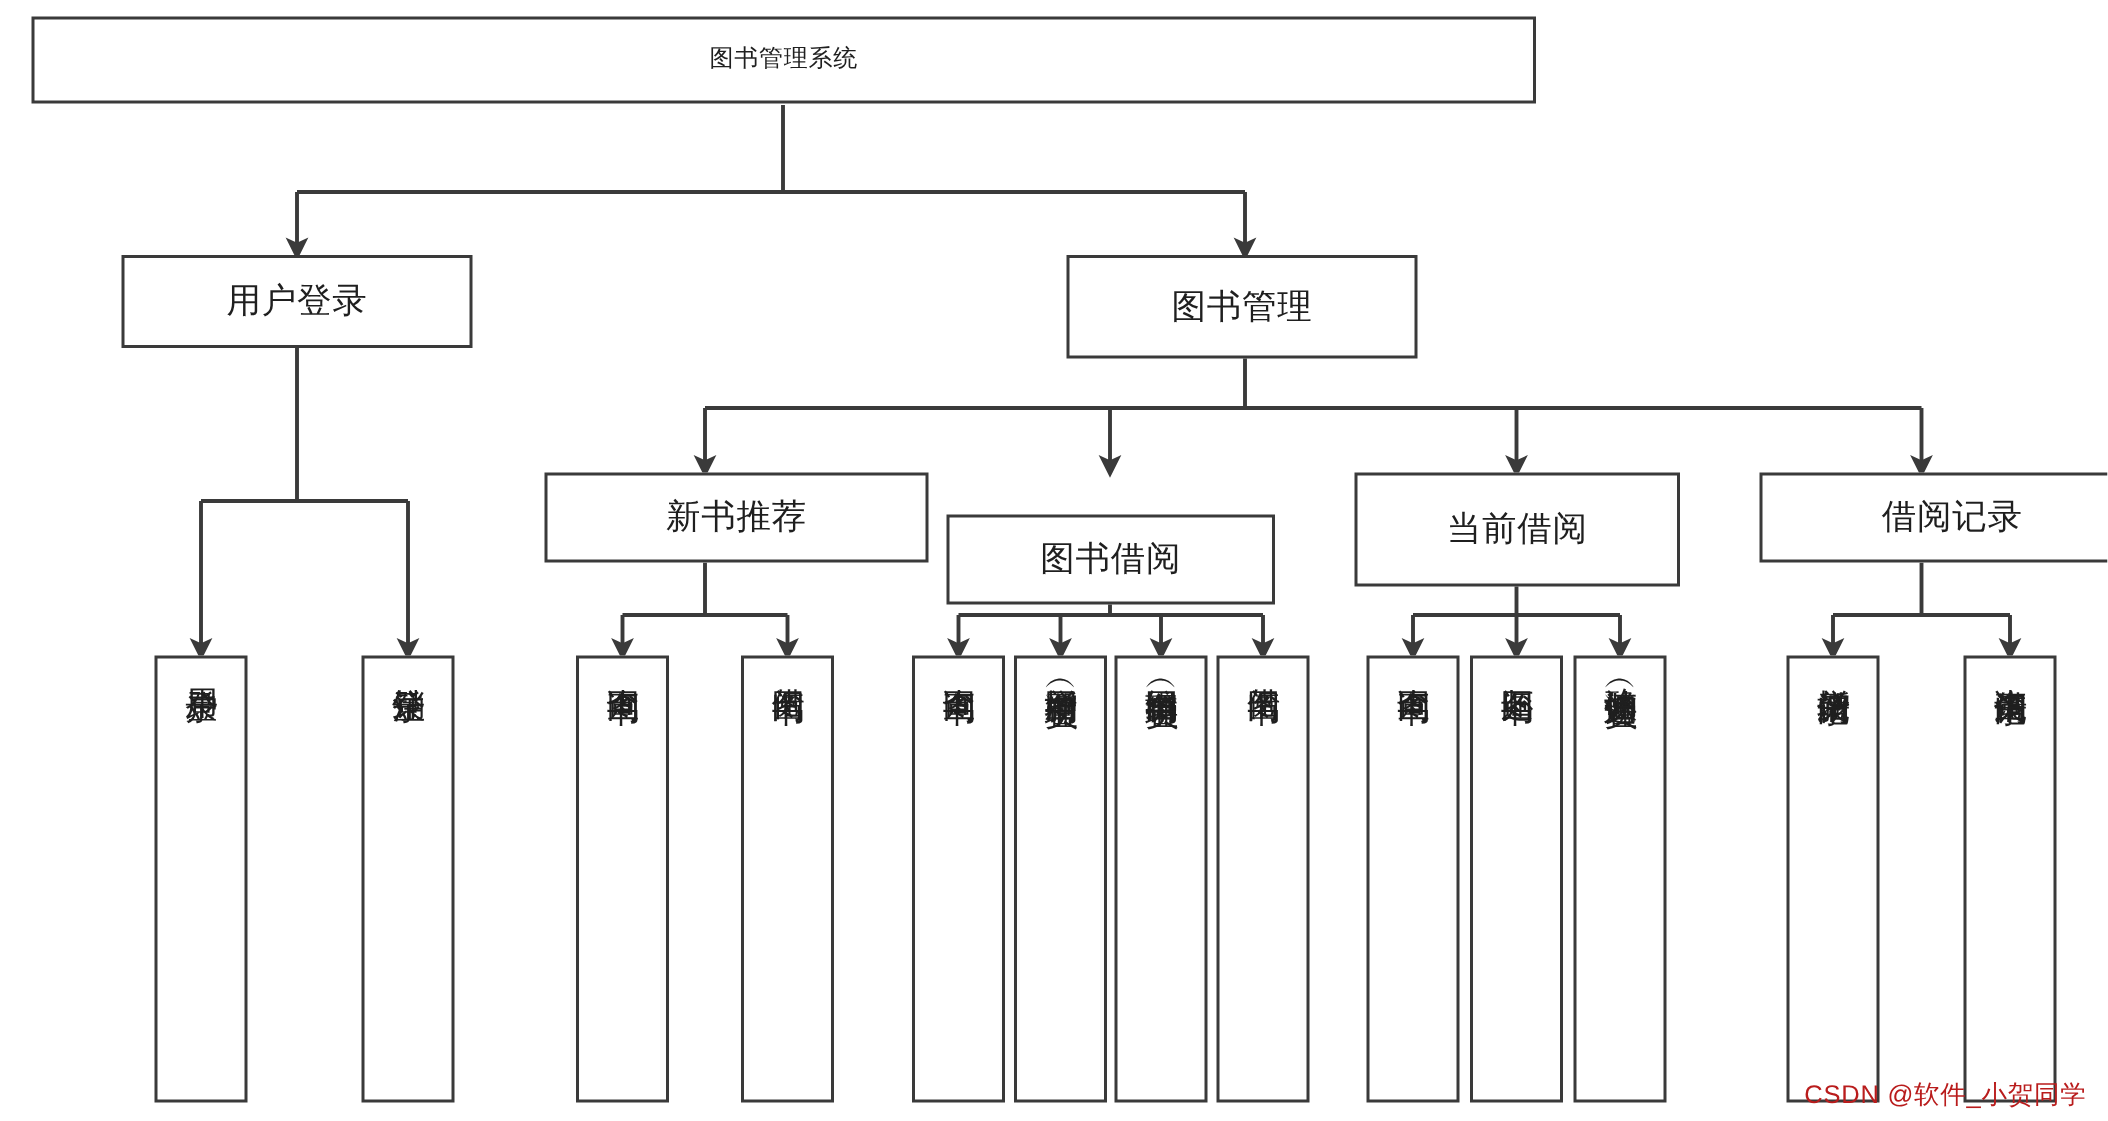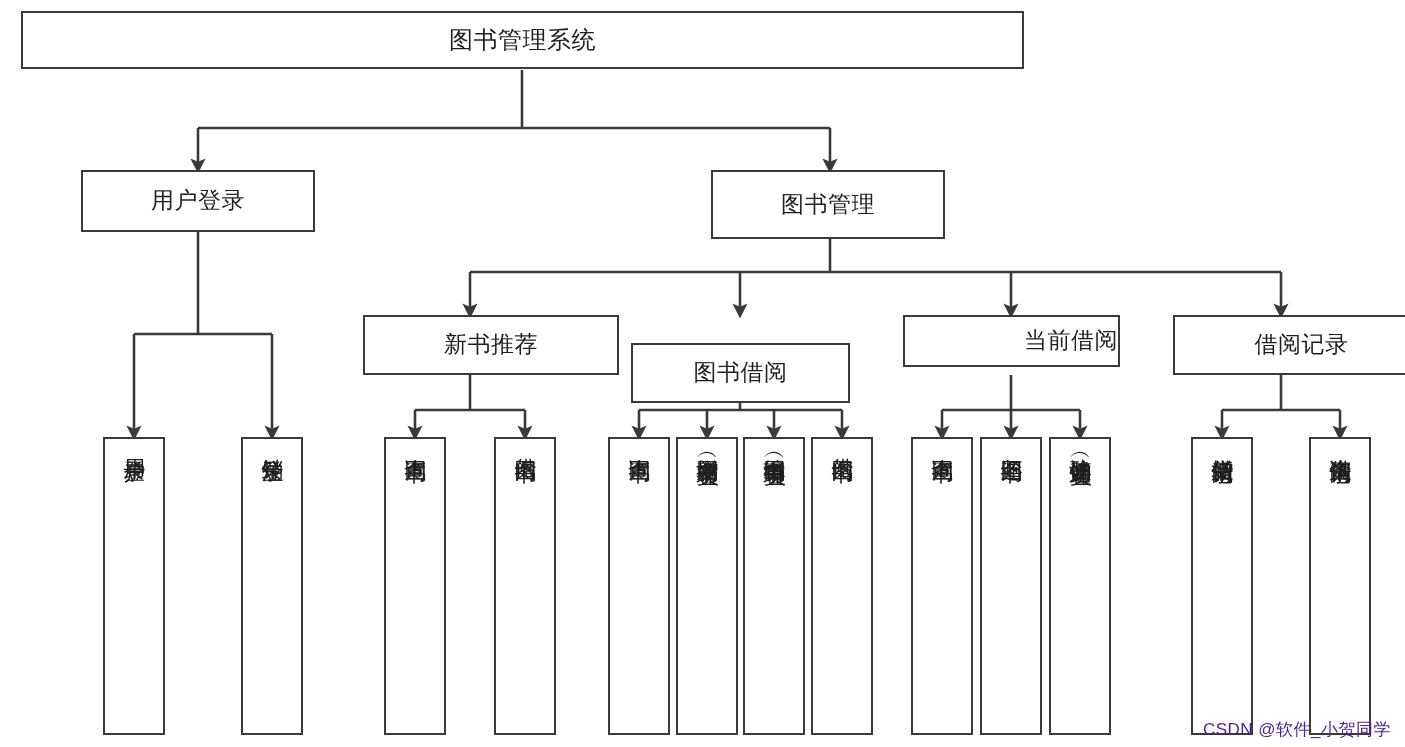--- a/index.html
+++ b/index.html
@@ -42,21 +42,21 @@
     text-align: center;
     line-height: 1.18;
     white-space: nowrap;
   }
   
   .node.h .node-label {
     font-size: 23px;
     letter-spacing: 0.5px;
   }
   .node.root .node-label {
-    font-size: 24px;
+    font-size: 16px;
   }
   
   .node.v {
     align-items: flex-start;
     justify-content: center;
     padding-top: 2px;
   }
   .node.v .node-label {
     writing-mode: vertical-rl;
     text-orientation: upright;
@@ -67,21 +67,21 @@
     max-height: 292px;
   }
   .node.v.tall .node-label {
     max-height: 292px;
   }
   .watermark {
     position: absolute;
     right: 14px;
     bottom: 6px;
     font-size: 17px;
-    color: #4c1d95;
+    color: #b91c1c;
     letter-spacing: 0.5px;
     z-index: 5;
     white-space: nowrap;
   }
 </style>
 </head>
 <body>
 
 <div id="canvas">
 
@@ -149,21 +149,21 @@
   </div>
 
   <div class="node h" style="left:363px; top:315px; width:256px; height:60px;">
     <span class="node-label">新书推荐</span>
   </div>
 
   <div class="node h" style="left:631px; top:315px; width:219px; height:60px;margin-top:28px;">
     <span class="node-label">图书借阅</span>
   </div>
 
-  <div class="node h" style="left:903px; top:315px; width:217px; height:52px;justify-content:flex-end;">
+  <div class="node h" style="left:903px; top:315px; width:217px; height:76px;">
     <span class="node-label">当前借阅</span>
   </div>
 
   <div class="node h" style="left:1173px; top:315px; width:257px; height:60px;">
     <span class="node-label">借阅记录</span>
   </div>
 
   <div class="node v" style="left:103px; top:437px; width:62px; height:298px;">
     <span class="node-label">用户登录</span>
   </div>

